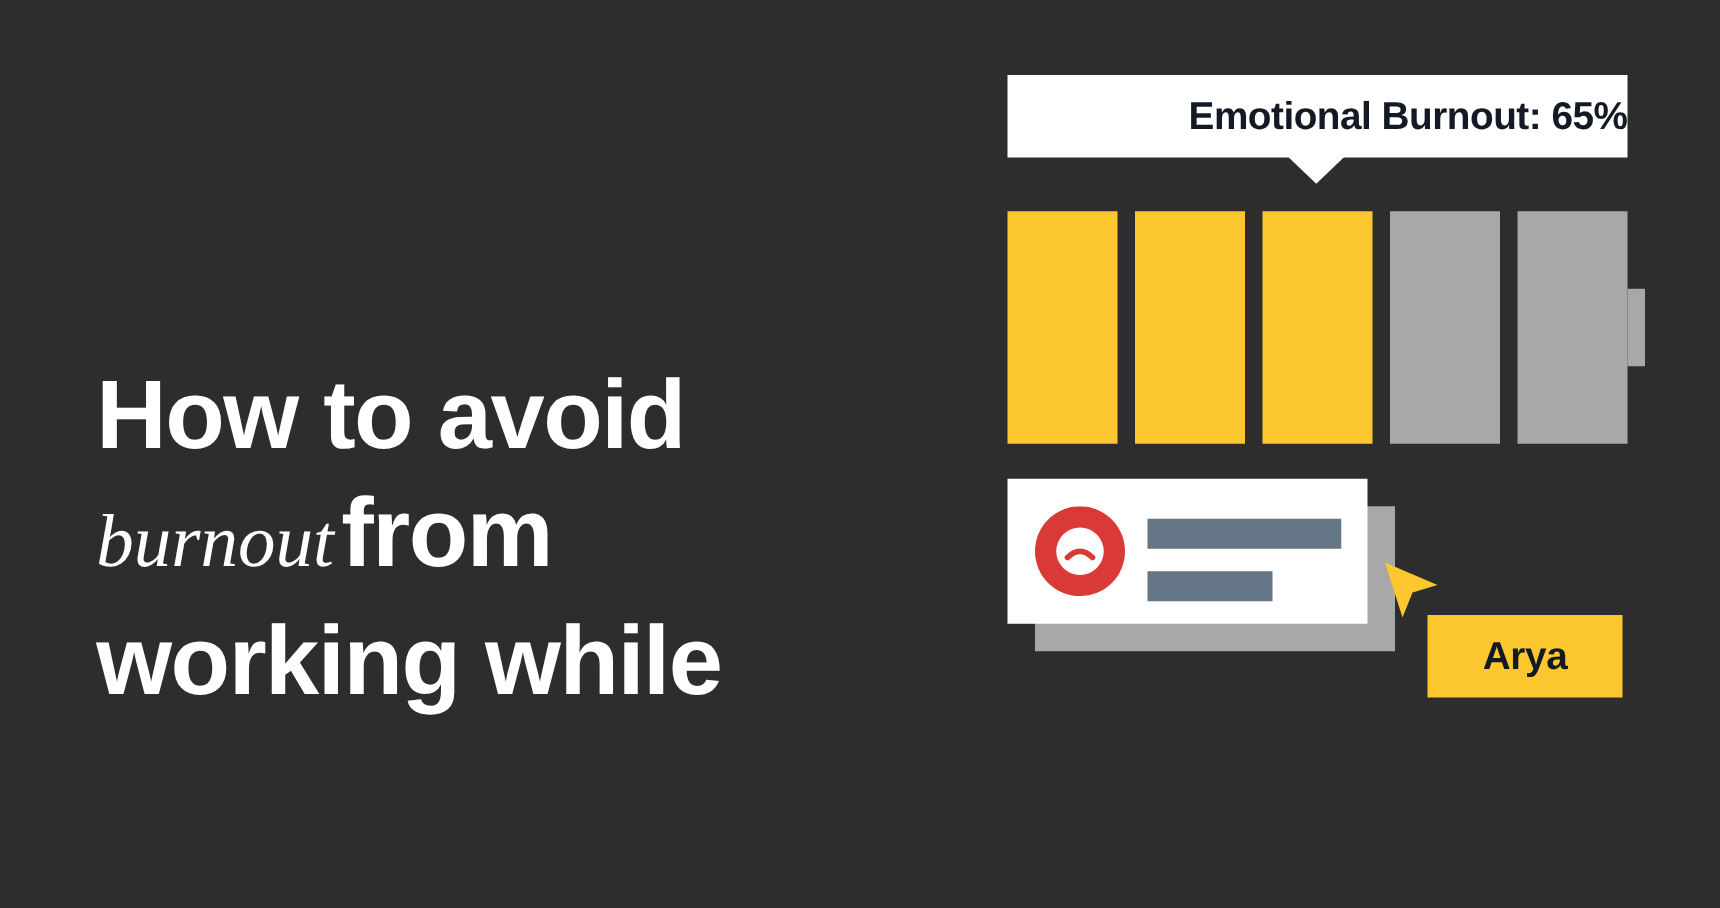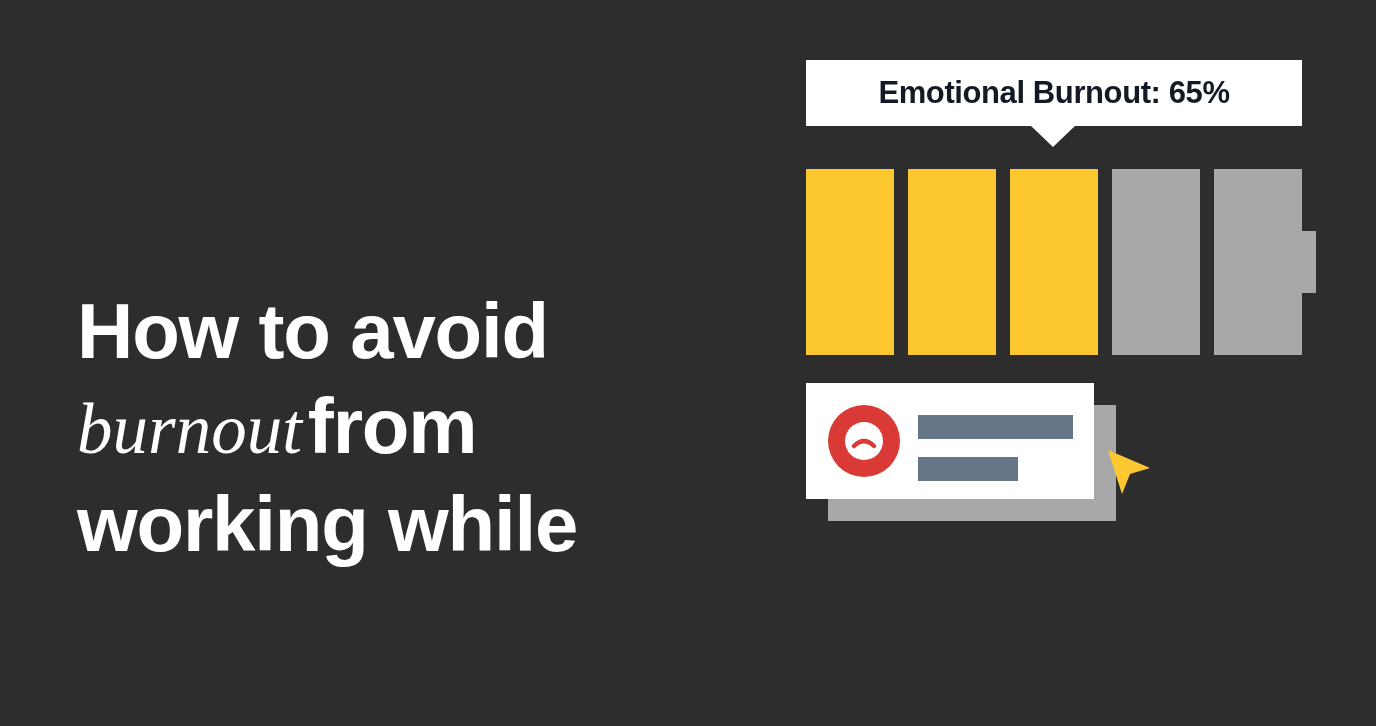--- a/index.html
+++ b/index.html
@@ -32,36 +32,36 @@
     font-size: 78px;
     line-height: 95px;
     font-weight: bold;
     letter-spacing: -1.2px;
   }
   .headline .line { display: block; white-space: nowrap; }
   .headline .serif-italic {
     font-family: "Liberation Serif", serif;
     font-style: italic;
     font-weight: normal;
-    font-size: 71px;
+    font-size: 60px;
     letter-spacing: 0px;
     padding-right: 6px;
   }
 
   
   .tooltip {
     position: absolute;
     left: 806px;
     top: 60px;
     width: 496px;
     height: 66px;
     background: #ffffff;
     display: flex;
     align-items: center;
-    justify-content: center;
+    justify-content: flex-end;
   }
   .tooltip-text {
     color: #131a26;
     font-size: 31px;
     font-weight: bold;
     letter-spacing: -0.4px;
     white-space: nowrap;
   }
   .tooltip-pointer {
     position: absolute;
@@ -211,14 +211,17 @@
       <div class="line-bar short"></div>
     </div>
   </div>
 
   <span class="cursor">
     <svg width="46" height="48" viewBox="0 0 46 48">
       <path d="M2 2 L44 20 L24 26 L16 46 Z" fill="#fdc82f"></path>
     </svg>
   </span>
 
+  <div class="name-tag">
+    <span class="name-tag-text">Arya</span>
+  </div>
 
 </div>
 
 </body></html>

